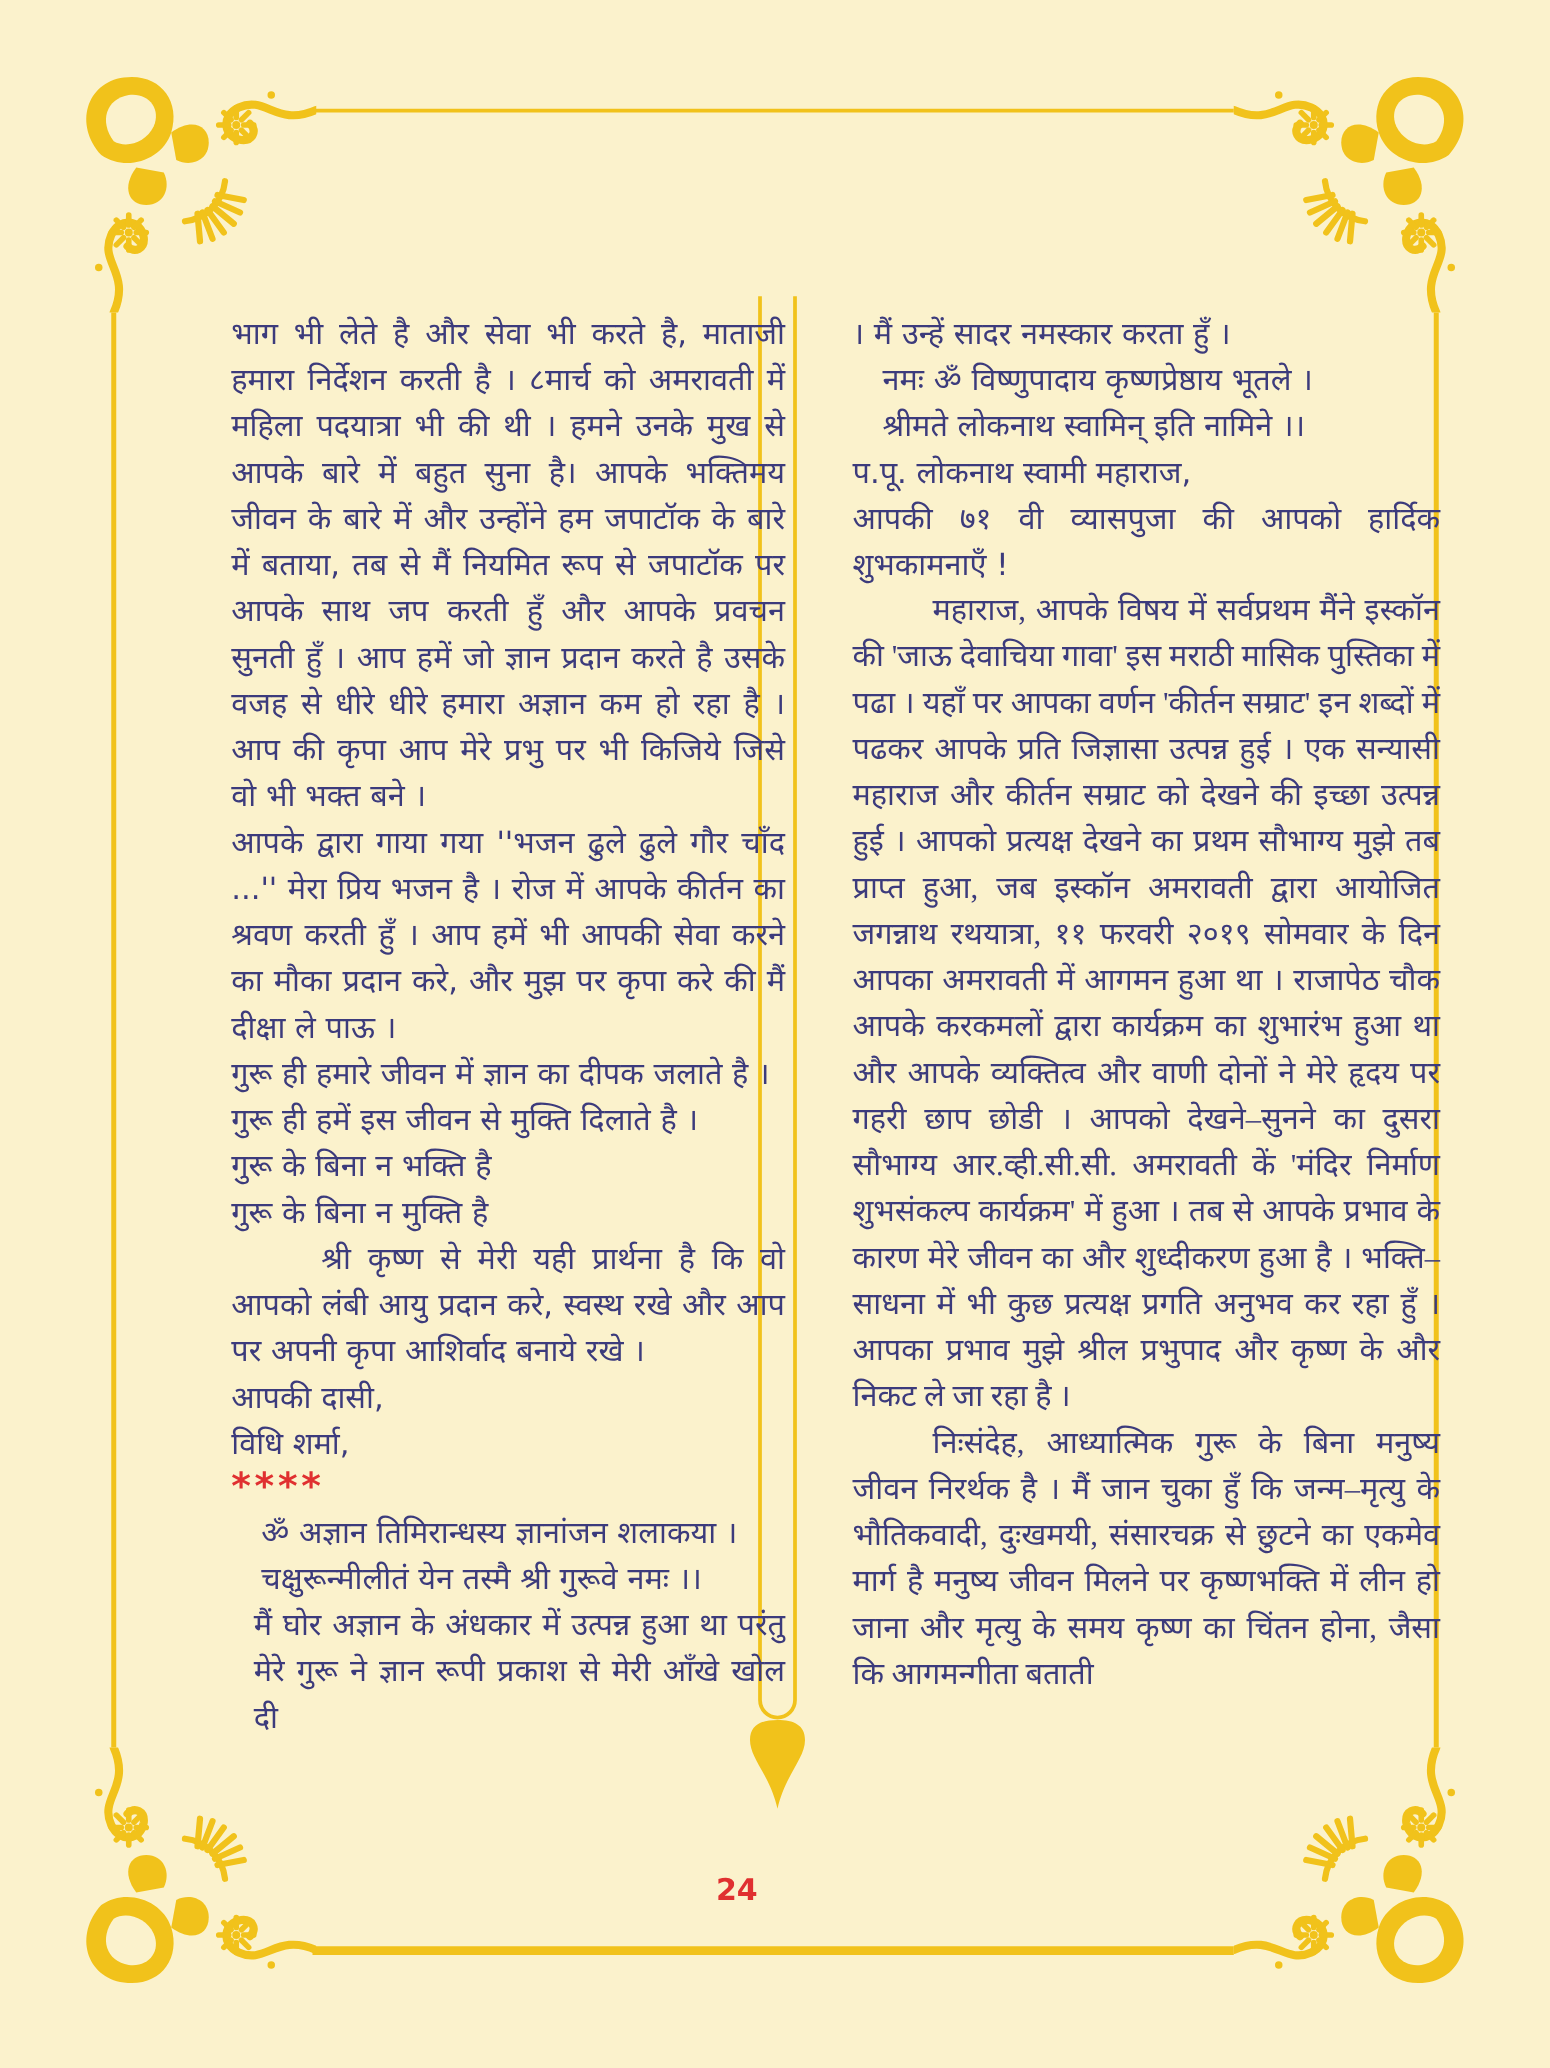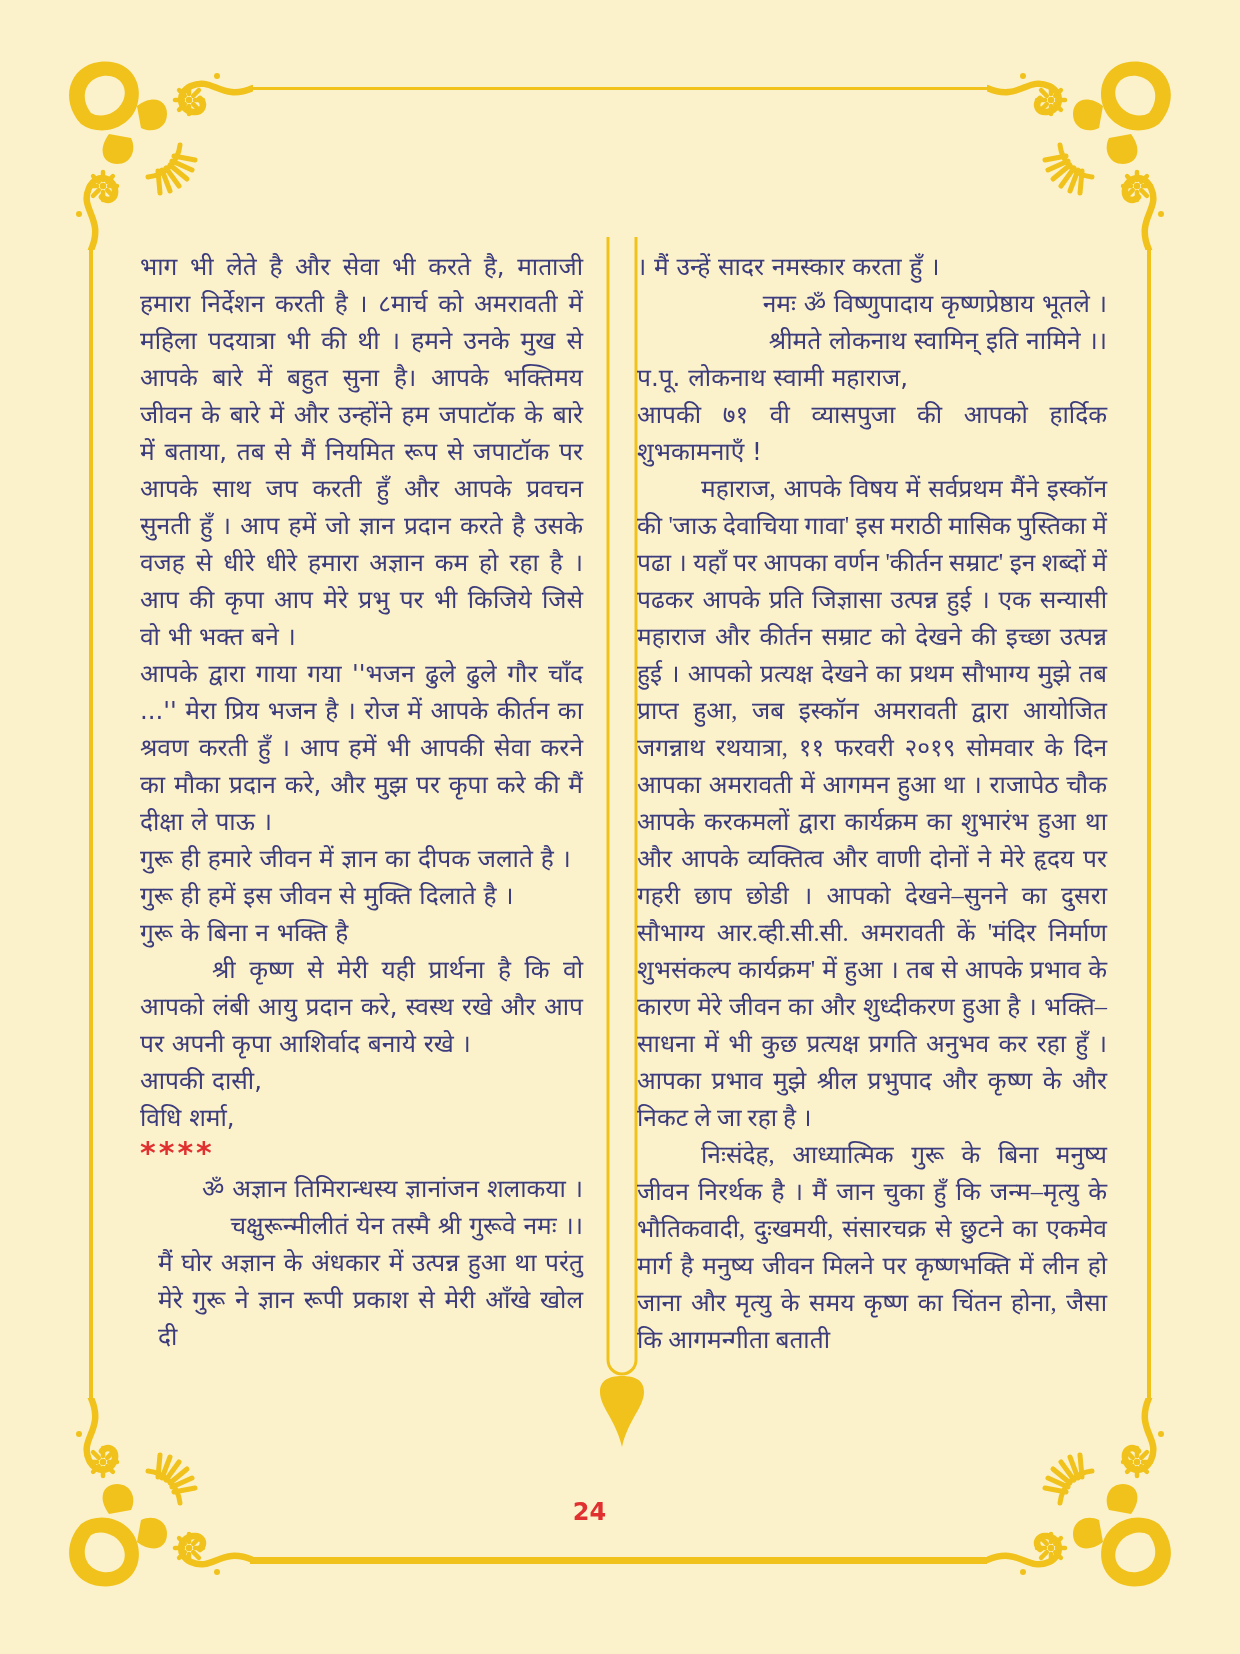--- a/index.html
+++ b/index.html
@@ -28,26 +28,26 @@
   .corner{position:absolute;width:212px;height:212px;}
   .tl{left:41px;top:38px;}
   .tr{left:987px;top:38px;transform:scaleX(-1);}
   .bl{left:41px;top:1398px;transform:scaleY(-1);}
   .br{left:987px;top:1398px;transform:scale(-1,-1);}
 
   
   .divider{position:absolute;left:592px;top:232px;width:60px;height:1220px;}
 
   
-  .col{position:absolute;font-size:24.5px;line-height:37px;}
+  .col{position:absolute;font-size:24.5px;line-height:37px;margin-left:45px;}
   .col-left{left:140px;top:248px;width:443px;}
   .col-right{left:637px;top:248px;width:470px;}
   .col p{margin:0;}
   .just{text-align:justify;}
-  .center{text-align:right;padding-left:24px;}
+  .center{text-align:left;padding-left:24px;}
   .ind72{text-indent:72px;}
   .ind64{text-indent:64px;font-family:Liberation Serif, serif;}
   .pad18{padding-left:18px;}
   .mt26{margin-top:26px;}
   .mt28{margin-top:28px;}
   .mt30{margin-top:30px;}
   .mt32{margin-top:32px;}
   .mt34{margin-top:34px;}
   .mt52{margin-top:52px;}
   .stars{color:var(--red);font-weight:bold;font-size:30px;letter-spacing:3px;line-height:34px;}
@@ -248,20 +248,21 @@
     <path d="M16,5 L16,1128 A14 14 0 0 0 44,1128 L44,5" fill="none" stroke="#f1c21b" stroke-width="3"></path>
     <path d="M30,1215 C24,1188 8,1175 8,1160 C8,1148 17,1144 30,1144 C43,1144 52,1148 52,1160 C52,1175 36,1188 30,1215 Z" fill="#f1c21b"></path>
   </svg>
 
   <div class="col col-left">
     <p class="just">भाग भी लेते है और सेवा भी करते है, माताजी हमारा निर्देशन करती है । ८मार्च को अमरावती में महिला पदयात्रा भी की थी । हमने उनके मुख से आपके बारे में बहुत सुना है। आपके भक्तिमय जीवन के बारे में और उन्होंने हम जपाटॉक के बारे में बताया, तब से मैं नियमित रूप से जपाटॉक पर आपके साथ जप करती हुँ और आपके प्रवचन सुनती हुँ । आप हमें जो ज्ञान प्रदान करते है उसके वजह से धीरे धीरे हमारा अज्ञान कम हो रहा है । आप की कृपा आप मेरे प्रभु पर भी किजिये जिसे वो भी भक्त बने ।</p>
     <p class="just">आपके द्वारा गाया गया ''भजन ढुले ढुले गौर चाँद ...'' मेरा प्रिय भजन है । रोज में आपके कीर्तन का श्रवण करती हुँ । आप हमें भी आपकी सेवा करने का मौका प्रदान करे, और मुझ पर कृपा करे की मैं दीक्षा ले पाऊ ।</p>
     <p>गुरू ही हमारे जीवन में ज्ञान का दीपक जलाते है ।</p>
     <p>गुरू ही हमें इस जीवन से मुक्ति दिलाते है ।</p>
     <p>गुरू के बिना न भक्ति है</p>
+    <p>गुरू के बिना न मुक्ति है</p>
     <p class="just ind72 mt26">श्री कृष्ण से मेरी यही प्रार्थना है कि वो आपको लंबी आयु प्रदान करे, स्वस्थ रखे और आप पर अपनी कृपा आशिर्वाद बनाये रखे ।</p>
     <p class="mt30">आपकी दासी,</p>
     <p>विधि शर्मा,</p>
     <p class="stars mt28">****</p>
     <p class="center mt30">ॐ अज्ञान तिमिरान्धस्य ज्ञानांजन शलाकया ।</p>
     <p class="center">चक्षुरून्मीलीतं येन तस्मै श्री गुरूवे नमः ।।</p>
     <p class="just pad18 mt32">मैं घोर अज्ञान के अंधकार में उत्पन्न हुआ था परंतु मेरे गुरू ने ज्ञान रूपी प्रकाश से मेरी आँखे खोल दी</p>
   </div>
 
   <div class="col col-right">

